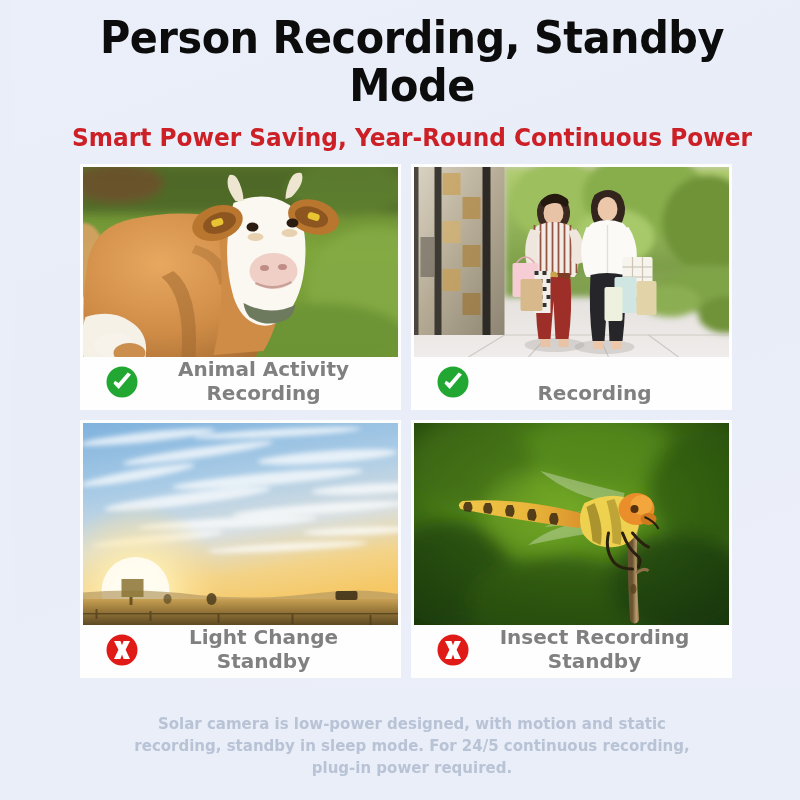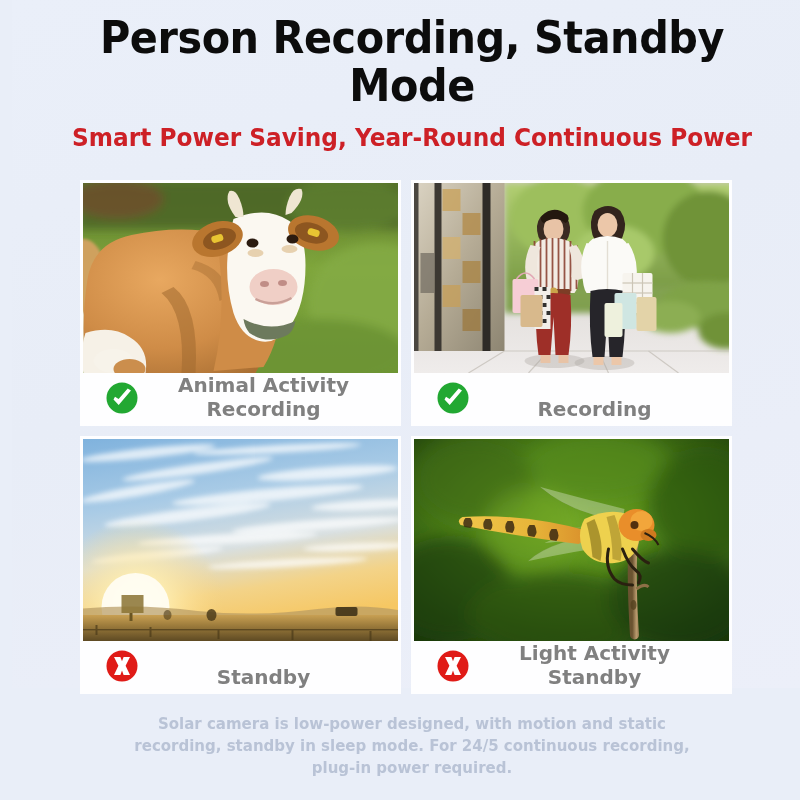--- a/index.html
+++ b/index.html
@@ -46,21 +46,21 @@
     margin-top: 14px;
     transform: scaleX(0.93);
     transform-origin: center top;
     white-space: nowrap;
   }
 
   
   .grid {
     position: absolute;
     left: 68px;
-    top: 180px;
+    top: 164px;
     width: 652px;
     display: grid;
     grid-template-columns: 326px 326px;
     grid-template-rows: 246px 258px;
     column-gap: 0px;
     row-gap: 10px;
     border-radius: 30px;
   }
   .card {
     position: relative;
@@ -451,21 +451,21 @@
         </svg>
       </div>
       <div class="caption">
         <span class="badge">
           <svg viewBox="0 0 34 34" aria-hidden="true">
             <circle cx="17" cy="17" r="15.5" fill="#e01b17"></circle>
             <path d="M9 8 h6.4 l1.6 4.2 l1.6 -4.2 h6.4 l-4.4 8.8 l4.4 9.2 h-6.4 l-1.6 -4.4 l-1.6 4.4 h-6.4 l4.4 -9.2 z" fill="#ffffff"></path>
           </svg>
         </span>
         <span class="caption-text">
-          <br>
+          <span>Light Change</span><br>
           <span>Standby</span>
         </span>
       </div>
     </div>
 
     <div class="card right row2">
       <div class="photo">
         <svg viewBox="0 0 326 202" preserveAspectRatio="xMidYMid slice" aria-hidden="true">
           <defs>
             <radialGradient id="bokeh" cx="0.5" cy="0.42" r="0.78">
@@ -545,21 +545,21 @@
         </svg>
       </div>
       <div class="caption">
         <span class="badge">
           <svg viewBox="0 0 34 34" aria-hidden="true">
             <circle cx="17" cy="17" r="15.5" fill="#e01b17"></circle>
             <path d="M9 8 h6.4 l1.6 4.2 l1.6 -4.2 h6.4 l-4.4 8.8 l4.4 9.2 h-6.4 l-1.6 -4.4 l-1.6 4.4 h-6.4 l4.4 -9.2 z" fill="#ffffff"></path>
           </svg>
         </span>
         <span class="caption-text">
-          <span>Light Activity</span><br>
+          <span>Insect Recording</span><br>
           <span>Standby</span>
         </span>
       </div>
     </div>
 
   </div>
 
   <div class="footer">Solar camera is low-power designed, with motion and static recording, standby in sleep mode. For 24/5 continuous recording, plug-in power required.</div>
 
 </div>

